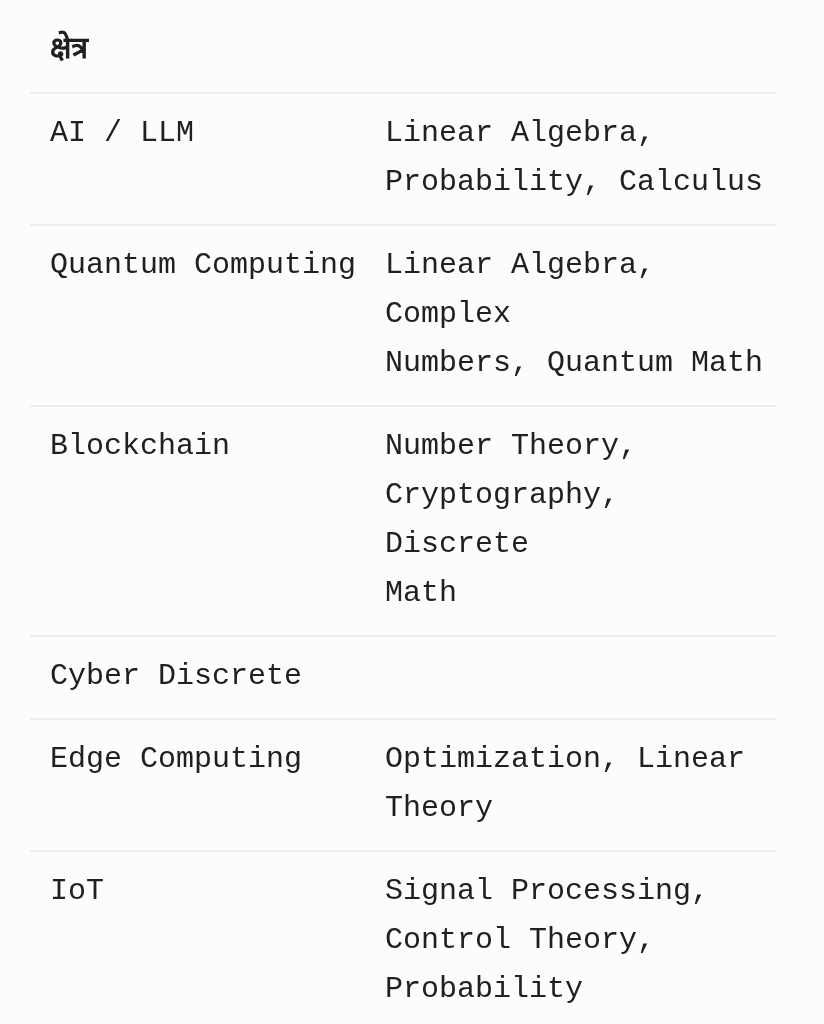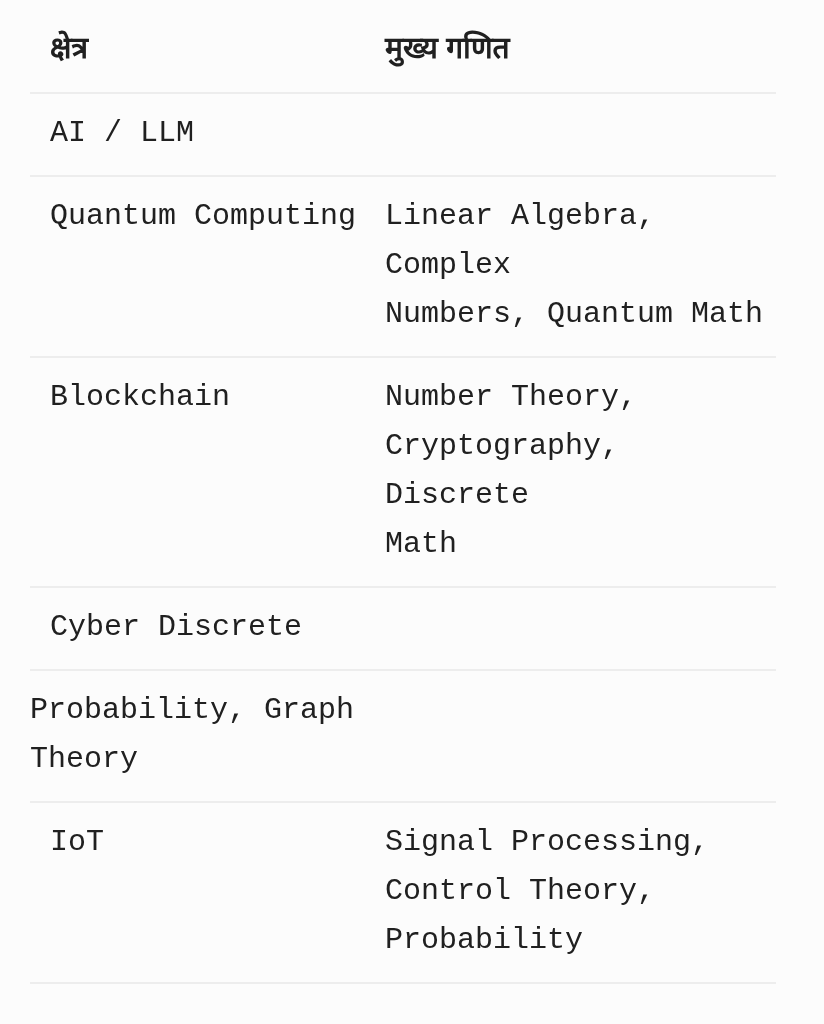--- a/index.html
+++ b/index.html
@@ -49,46 +49,48 @@
     font-weight: bold;
     font-size: 30px;
   }
 </style>
 </head>
 <body>
 
 <div class="table">
   <div class="row header-row">
     <div class="cell col-field header-cell">क्षेत्र</div>
-    <div class="cell col-math header-cell">मुख्य गणित</div>
   </div>
   <div id="table-body">
   <div class="row body-row">
     <div class="cell col-field">AI / LLM</div>
+    <div class="cell col-math">Linear Algebra,
+Probability, Calculus</div>
   </div>
 
   <div class="row body-row">
     <div class="cell col-field">Quantum Computing</div>
     <div class="cell col-math">Linear Algebra, Complex
 Numbers, Quantum Math</div>
   </div>
 
   <div class="row body-row">
     <div class="cell col-field">Blockchain</div>
     <div class="cell col-math">Number Theory,
 Cryptography, Discrete
 Math</div>
   </div>
 
   <div class="row body-row">
     <div class="cell col-field">Cyber Discrete</div>
   </div>
 
   <div class="row body-row">
-    <div class="cell col-math">Probability, Graph
+    <div class="cell col-field">Edge Computing</div>
+    <div class="cell col-math">Optimization, Linear
 Theory</div>
   </div>
 
   <div class="row body-row">
     <div class="cell col-field">IoT</div>
     <div class="cell col-math">Signal Processing,
 Control Theory,
 Probability</div>
   </div>
 </div>

